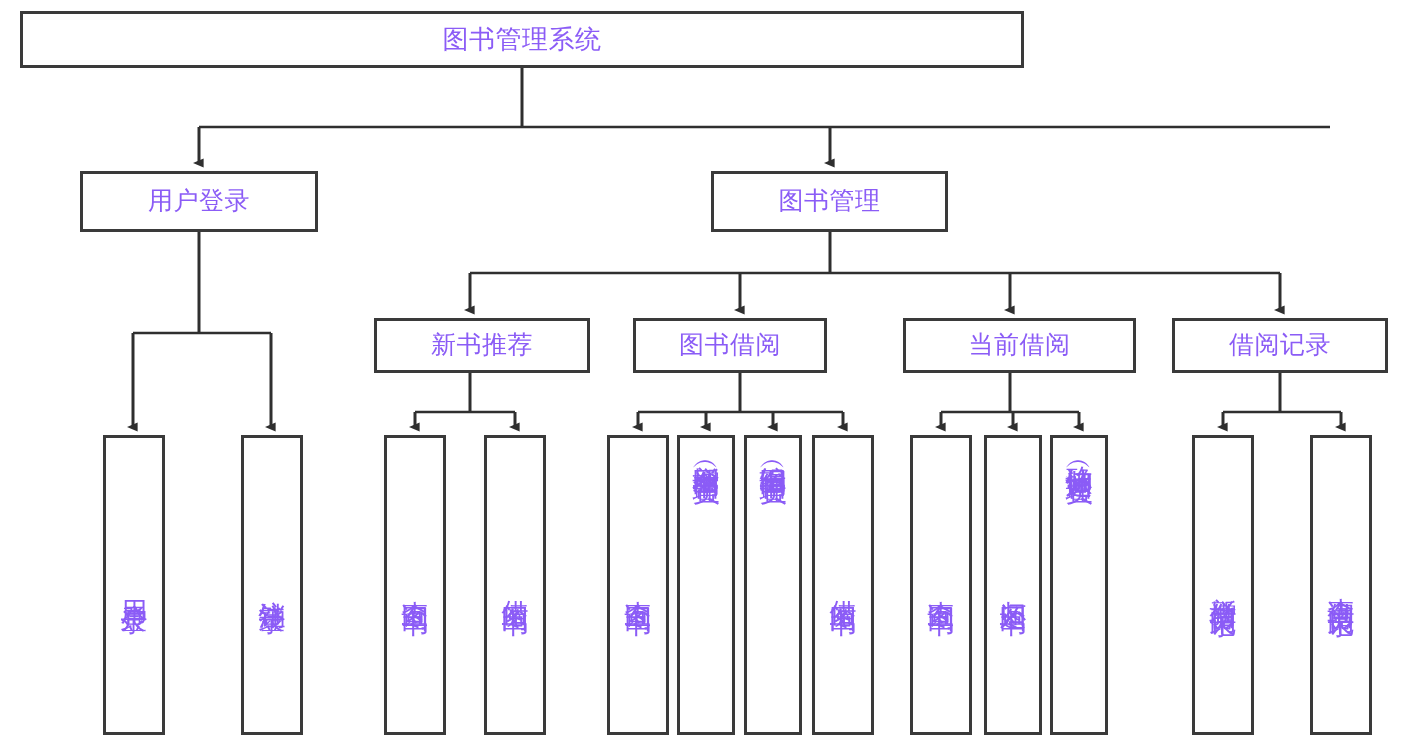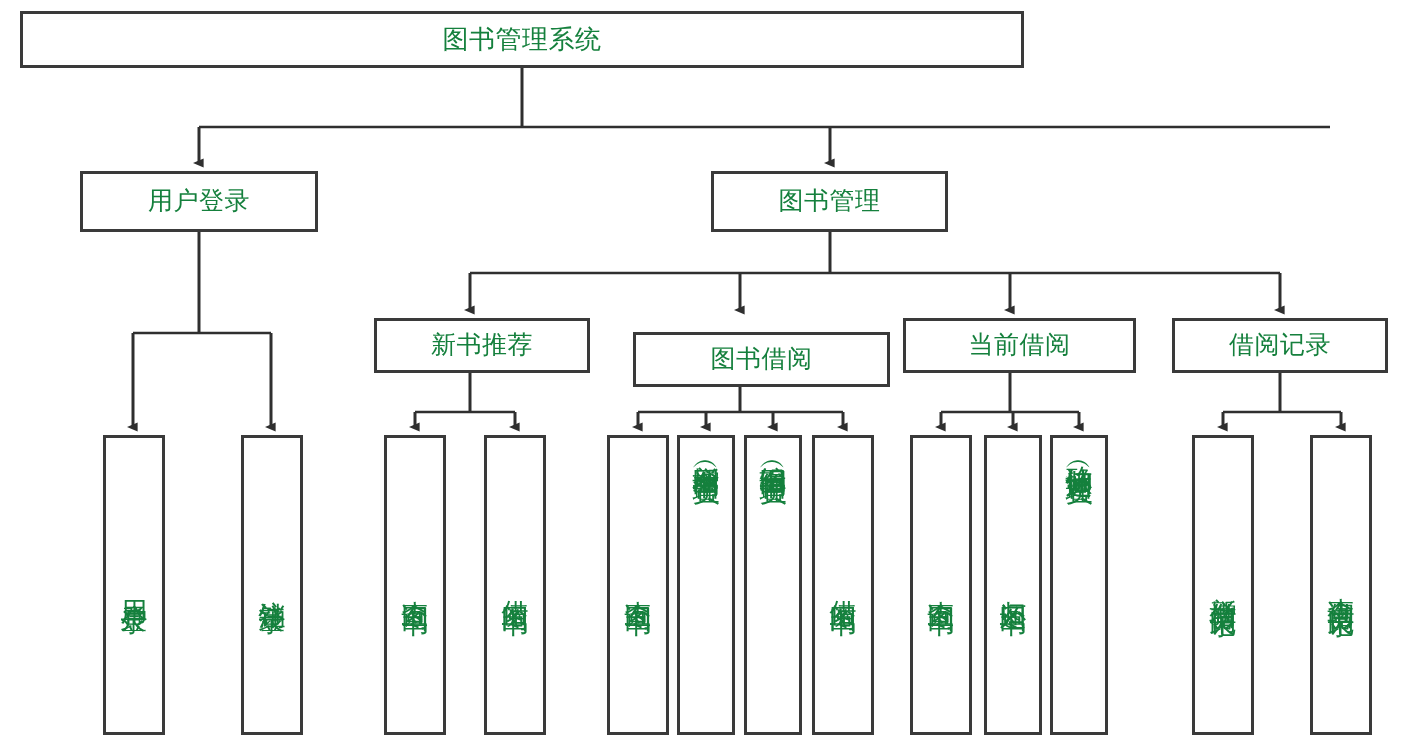--- a/index.html
+++ b/index.html
@@ -31,21 +31,21 @@
     border:3px solid #3a3a3a;
     display:flex;
     align-items:center;
     justify-content:center;
     z-index:2;
   }
   .node .label{
     display:block;
     line-height:1.06;
     letter-spacing:0.5px;
-    color:#15803d;
+    color:#8b5cf6;
     white-space:nowrap;
   }
   
   .node.h .label{
     font-size:25px;
     writing-mode:horizontal-tb;
   }
   .node.root .label{ font-size:26px; }
   
   .node.v{
@@ -142,21 +142,21 @@
         <span class="label">用户登录</span>
       </div>
       <div class="node h" id="node-book-manage" style="left: 711px; top: 171px; width: 237px; height: 61px;">
         <span class="label">图书管理</span>
       </div>
     </div>
   <div id="lvl3-host">
       <div class="node h" id="node-new-book-recommend" style="left: 362px; top: 318px; width: 216px; height: 55px; margin-left: 12px;">
         <span class="label">新书推荐</span>
       </div>
-      <div class="node h" id="node-book-borrow" style="left: 633px; top: 332px; width: 257px; height: 55px;">
+      <div class="node h" id="node-book-borrow" style="left: 633px; top: 318px; width: 194px; height: 55px;">
         <span class="label">图书借阅</span>
       </div>
       <div class="node h" id="node-current-borrow" style="left: 903px; top: 318px; width: 233px; height: 55px; font-family: Liberation Serif, serif;">
         <span class="label">当前借阅</span>
       </div>
       <div class="node h" id="node-borrow-record" style="left: 1172px; top: 318px; width: 216px; height: 55px;">
         <span class="label">借阅记录</span>
       </div>
     </div>
   <div id="leaf-host">

